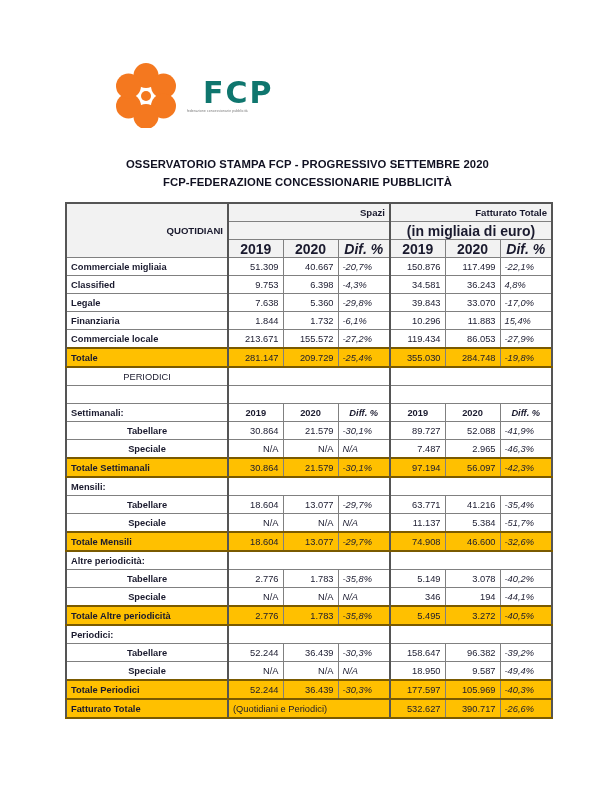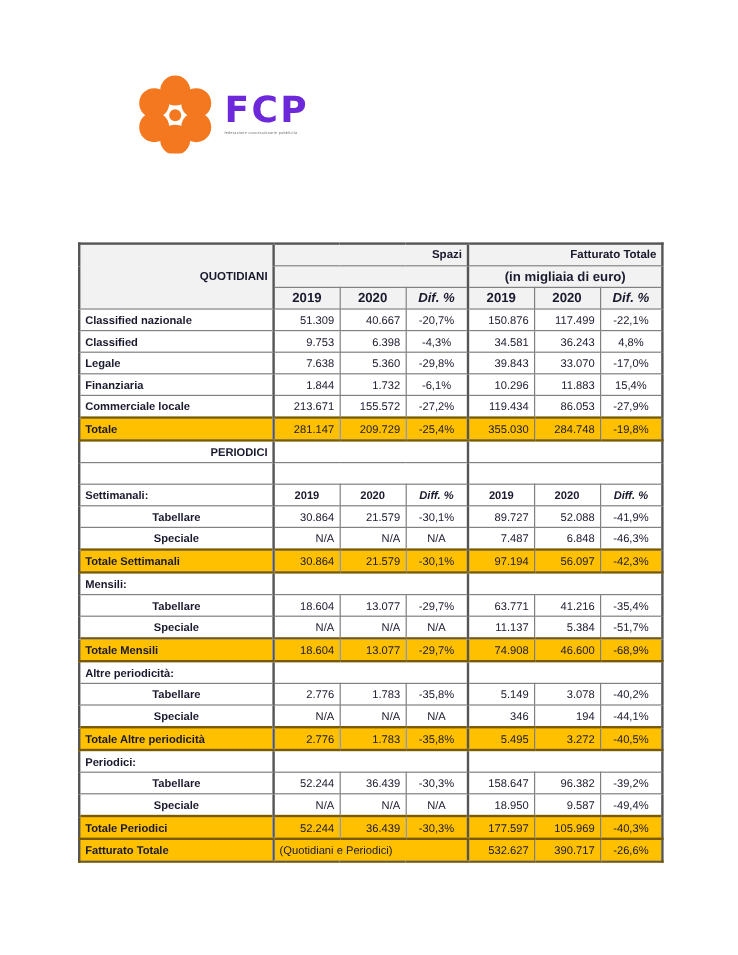--- a/index.html
+++ b/index.html
@@ -11,22 +11,23 @@
     overflow:hidden;
   }
   .page{position:relative;width:615px;height:796px;}
 
   
   .logo-wrap{position:absolute;left:113px;top:62px;width:140px;height:68px;}
   .logo-mark{position:absolute;left:0;top:0;width:66px;height:66px;}
   .logo-text{position:absolute;left:74px;top:16px;}
   .logo-fcp{
     font-family:"DejaVu Sans",sans-serif;
-    font-size:30px;font-weight:700;letter-spacing:2px;color:#6d28d9;
+    font-size:30px;font-weight:700;letter-spacing:2px;color:#0f766e;
     line-height:30px;
+    margin-left:16px;
   }
   .logo-tag{
     font-size:3.1px;letter-spacing:.25px;color:#6d6d6d;
     margin-top:1px;white-space:nowrap;
   }
 
   
   .titles{position:absolute;left:0;top:155px;width:615px;text-align:center;}
   .title-1,.title-2{
     font-size:11.3px;font-weight:700;color:#111122;letter-spacing:.1px;
@@ -56,29 +57,29 @@
   col.c-d{width:52px;}
 
   
   .sep-left{border-left:2.5px solid #555 !important;}
   .outer-l{border-left:2.5px solid #555 !important;}
   .outer-r{border-right:2.5px solid #555 !important;}
   .outer-t{border-top:2.5px solid #555 !important;}
   .outer-b{border-bottom:2.5px solid #555 !important;}
 
   .hdr{background:#f2f2f2 !important;text-align:right;font-weight:700;font-size:9.6px;}
-  .hdr-sub{background:#f2f2f2 !important;text-align:center;font-weight:700;font-size:11px;}
+  .hdr-sub{background:#f2f2f2 !important;text-align:center;font-weight:700;font-size:14px;}
   .hdr-blank{background:#f2f2f2 !important;}
   .hdr-it{font-style:italic;}
 
   .lbl{font-weight:700;text-align:left;}
   .lbl-ind{font-weight:700;text-align:center;padding-left:22px;}
-  .lbl-ctr{font-weight:700;text-align:right;}
+  .lbl-ctr{font-weight:400;text-align:center;}
   .num{text-align:right;}
-  .pct{text-align:center;}
+  .pct{text-align:left;font-style:italic;}
   .tr-total td{background:#ffc000 !important;}
   .tr-total td{border-top:2px solid #7a5a00 !important;border-bottom:2px solid #7a5a00 !important;}
   .blankrow td{height:13px;}
   .yearhdr{text-align:center;font-weight:700;}
   .yearhdr.it{font-style:italic;text-align:center;}
   .ftot-label{font-weight:700;text-align:left;}
   .ftot-sub{font-weight:400;}
 </style>
 </head>
 <body>
@@ -98,20 +99,24 @@
           <circle cx="33" cy="34" r="5"></circle>
         </g>
       </svg>
     </div>
     <div class="logo-text">
       <div class="logo-fcp">FCP</div>
       <div class="logo-tag">federazione concessionarie pubblicità</div>
     </div>
   </div>
 
+  <div class="titles">
+    <div class="title-1">OSSERVATORIO STAMPA FCP - PROGRESSIVO SETTEMBRE 2020</div>
+    <div class="title-2">FCP-FEDERAZIONE CONCESSIONARIE PUBBLICITÀ</div>
+  </div>
 
   <div class="tbl-wrap">
   <table class="fcp">
     <colgroup>
       <col class="c-label">
           <col class="c-n">
           <col class="c-n">
           <col class="c-d">
       <col class="c-n">
           <col class="c-n">
@@ -131,21 +136,21 @@
       <tr>
         <td class="hdr-sub sep-left">2019</td>
         <td class="hdr-sub">2020</td>
         <td class="hdr-sub hdr-it">Dif. %</td>
         <td class="hdr-sub sep-left">2019</td>
         <td class="hdr-sub">2020</td>
         <td class="hdr-sub hdr-it outer-r">Dif. %</td>
       </tr>
 
       <tr>
-        <td class="lbl outer-l">Classified nazionale</td>
+        <td class="lbl outer-l">Commerciale migliaia</td>
         <td class="num sep-left">51.309</td>
         <td class="num">40.667</td>
         <td class="pct">-20,7%</td>
         <td class="num sep-left">150.876</td>
         <td class="num">117.499</td>
         <td class="pct outer-r">-22,1%</td>
       </tr>
       <tr>
         <td class="lbl outer-l">Classified</td>
         <td class="num sep-left">9.753</td>
@@ -222,21 +227,21 @@
         <td class="num sep-left">89.727</td>
         <td class="num">52.088</td>
         <td class="pct outer-r">-41,9%</td>
       </tr>
       <tr>
         <td class="lbl-ind outer-l">Speciale</td>
         <td class="num sep-left">N/A</td>
         <td class="num">N/A</td>
         <td class="pct">N/A</td>
         <td class="num sep-left">7.487</td>
-        <td class="num">6.848</td>
+        <td class="num">2.965</td>
         <td class="pct outer-r">-46,3%</td>
       </tr>
       <tr class="tr-total">
         <td class="lbl outer-l">Totale Settimanali</td>
         <td class="num sep-left">30.864</td>
         <td class="num">21.579</td>
         <td class="pct">-30,1%</td>
         <td class="num sep-left">97.194</td>
         <td class="num">56.097</td>
         <td class="pct outer-r">-42,3%</td>
@@ -265,21 +270,21 @@
         <td class="num">5.384</td>
         <td class="pct outer-r">-51,7%</td>
       </tr>
       <tr class="tr-total">
         <td class="lbl outer-l">Totale Mensili</td>
         <td class="num sep-left">18.604</td>
         <td class="num">13.077</td>
         <td class="pct">-29,7%</td>
         <td class="num sep-left">74.908</td>
         <td class="num">46.600</td>
-        <td class="pct outer-r">-68,9%</td>
+        <td class="pct outer-r">-32,6%</td>
       </tr>
 
       <tr>
         <td class="lbl outer-l">Altre periodicità:</td>
         <td class="sep-left" colspan="3"></td>
         <td class="sep-left outer-r" colspan="3"></td>
       </tr>
       <tr>
         <td class="lbl-ind outer-l">Tabellare</td>
         <td class="num sep-left">2.776</td>

